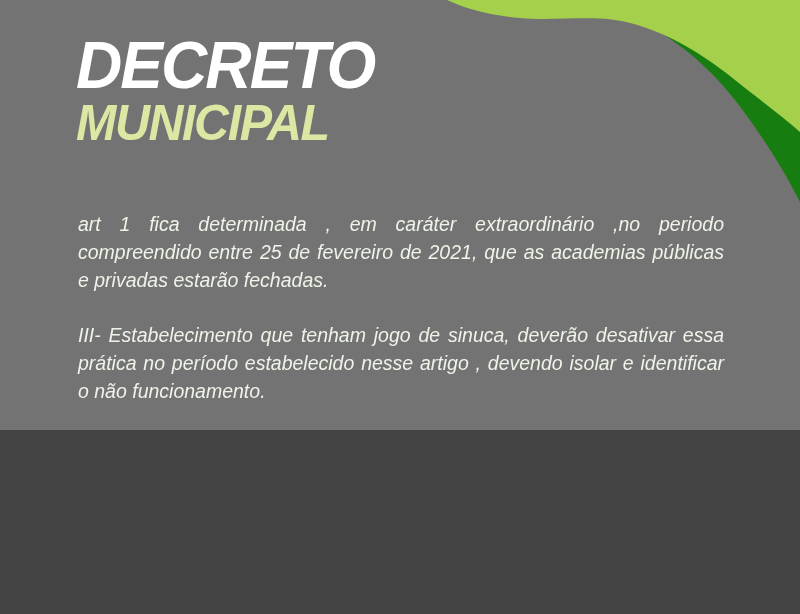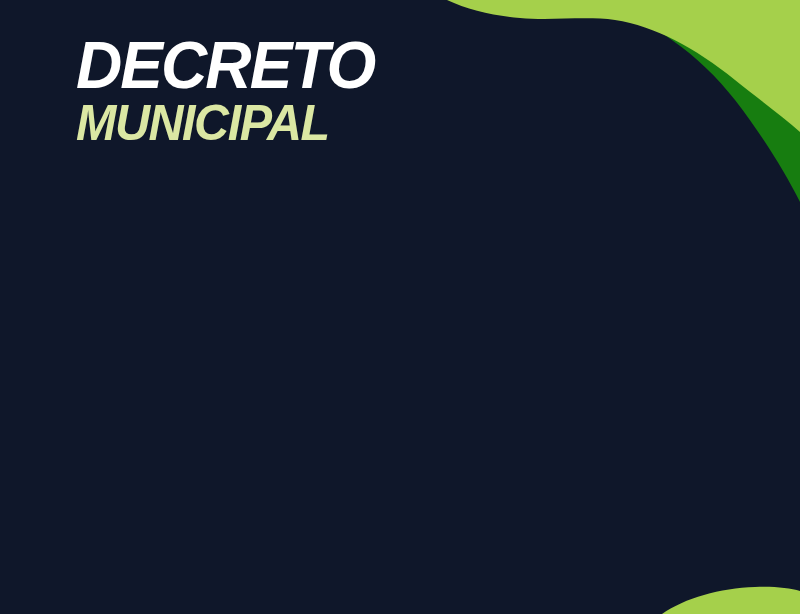--- a/index.html
+++ b/index.html
@@ -2,22 +2,22 @@
 <html><head>
 <meta charset="utf-8">
 <style>
   html,body{margin:0;padding:0;}
   body{
     font-family:"Liberation Sans", sans-serif;
     background:#444;
   }
   .canvas{
     position:relative;
-    width:800px;height:614px;
-    background:#0f172a;
+    width:800px;height:430px;
+    background:#737373;
     overflow:hidden;
   }
   .deco-svg{
     position:absolute;inset:0;
     width:800px;height:614px;
     display:block;
     pointer-events:none;
   }
   .title-block{
     position:absolute;
@@ -73,15 +73,17 @@
     <path d="M 447 0 C 468 10 495 16 520 18 C 550 21 585 16 615 20 C 655 26 695 48 735 80 C 760 100 783 117 800 132 L 800 0 Z" fill="#a5d04b"></path>
     <path d="M 662 614 C 685 598 720 588 755 587 C 772 586 790 588 800 591 L 800 614 Z" fill="#a5d04b"></path>
   </svg>
 
   <header class="title-block">
     <span class="title-primary">DECRETO</span>
     <span class="title-secondary">MUNICIPAL</span>
   </header>
 
   <article class="body-block">
+    <p>art 1 fica determinada , em caráter extraordinário ,no periodo compreendido entre 25 de fevereiro de 2021, que as academias públicas e privadas estarão fechadas.</p>
+    <p>III- Estabelecimento que tenham jogo de sinuca, deverão desativar essa prática no período estabelecido nesse artigo , devendo isolar e identificar o não funcionamento.</p>
   </article>
 
 </div>
 
 </body></html>

